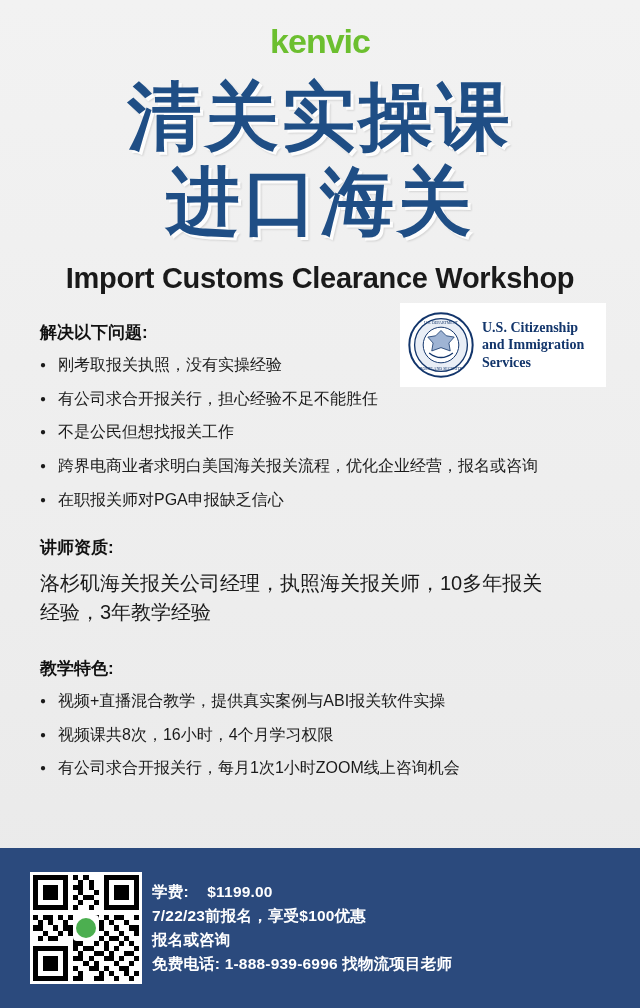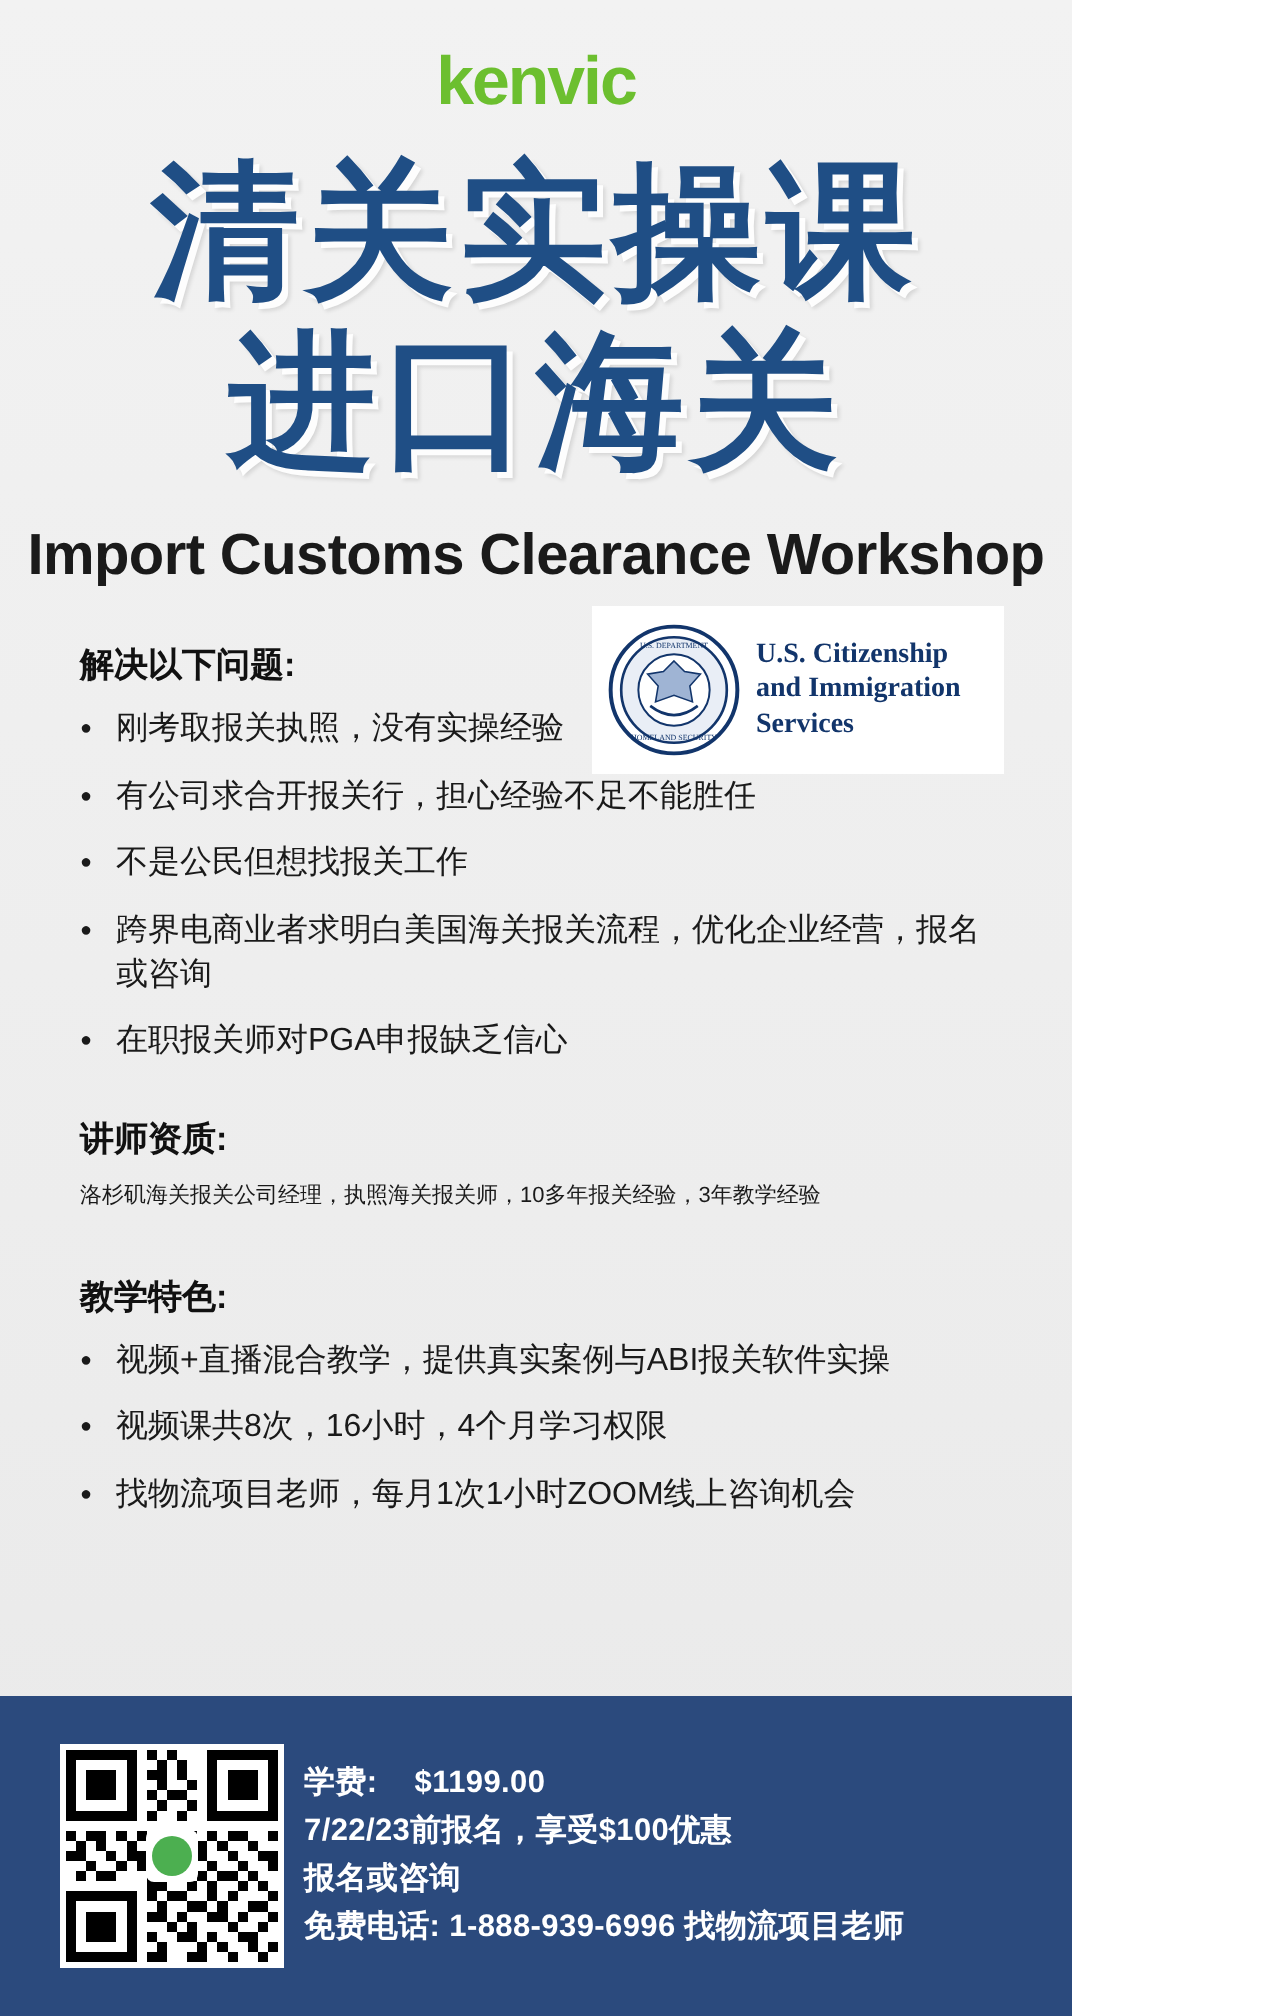--- a/index.html
+++ b/index.html
@@ -4,21 +4,21 @@
 <style>
   * { box-sizing: border-box; margin: 0; padding: 0; }
   html, body {
     width: 640px; height: 1008px;
     font-family: "Liberation Sans", sans-serif;
     background: #ffffff;
     overflow: hidden;
   }
   .poster {
     position: relative;
-    width: 536px; height: 1008px;
+    width: 640px; height: 1008px;
     background: linear-gradient(180deg, #f2f2f2 0%, #ededed 60%, #e9e9e9 100%);
     display: flex;
     flex-direction: column;
   }
   
   .brand {
     text-align: center;
     padding-top: 24px;
     font-size: 34px;
     font-weight: bold;
@@ -88,21 +88,21 @@
   }
   .bullets li::before {
     content: "●";
     position: absolute;
     left: 0; top: 0;
     font-size: 10px;
     line-height: 22px;
     color: #1a1a1a;
   }
   .para {
-    font-size: 11px;
+    font-size: 20px;
     color: #1a1a1a;
     line-height: 1.45;
     max-width: 520px;
   }
   .block { margin-top: 26px; }
   .block-2 { margin-top: 22px; }
   
   .footer {
     background: #2b4a7d;
     height: 160px;
@@ -191,21 +191,21 @@
     <div class="block">
       <div class="sec-head">讲师资质:</div>
       <div class="para">洛杉矶海关报关公司经理，执照海关报关师，10多年报关经验，3年教学经验</div>
     </div>
 
     <div class="block-2" style="margin-top:30px;">
       <div class="sec-head">教学特色:</div>
       <ul class="bullets">
         <li>视频+直播混合教学，提供真实案例与ABI报关软件实操</li>
         <li>视频课共8次，16小时，4个月学习权限</li>
-        <li>找物流项目老师，每月1次1小时ZOOM线上咨询机会</li>
+        <li>有公司求合开报关行，每月1次1小时ZOOM线上咨询机会</li>
       </ul>
     </div>
 
   </div>
 
   <div class="footer">
     <div class="qr">
       <svg width="106" height="106" viewBox="0 0 21 21" shape-rendering="crispEdges">
         <rect width="21" height="21" fill="#ffffff"></rect>
         <g fill="#000000">

